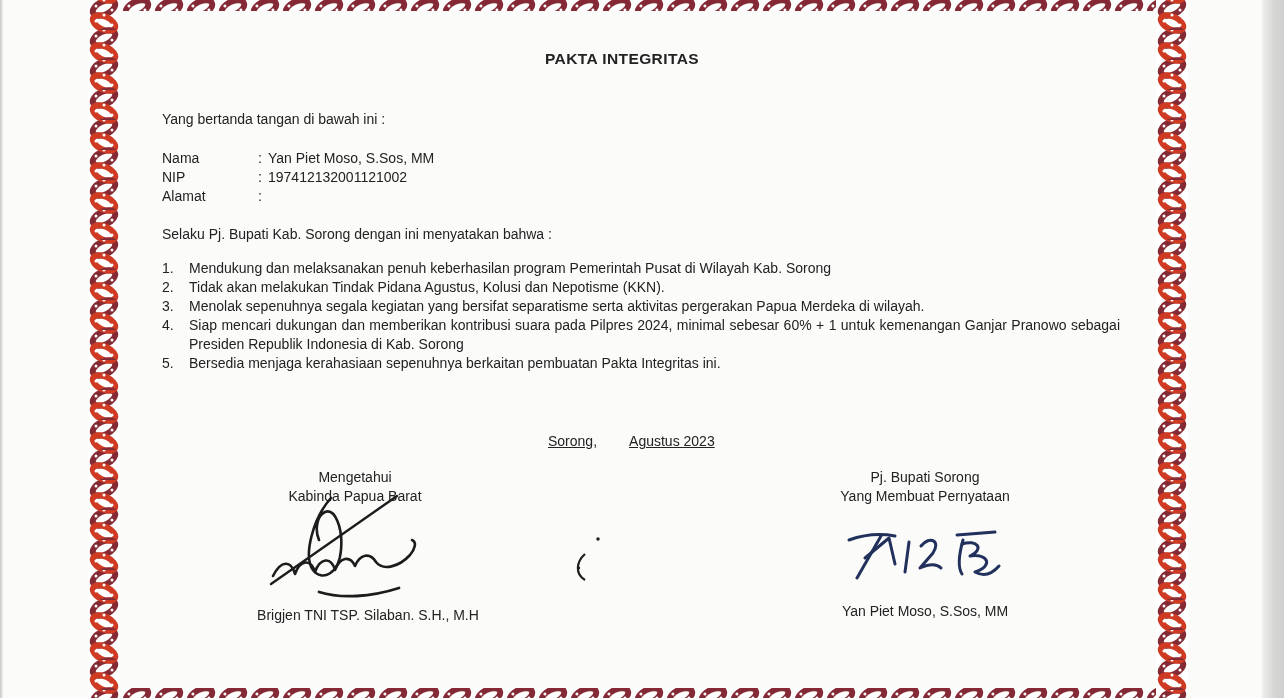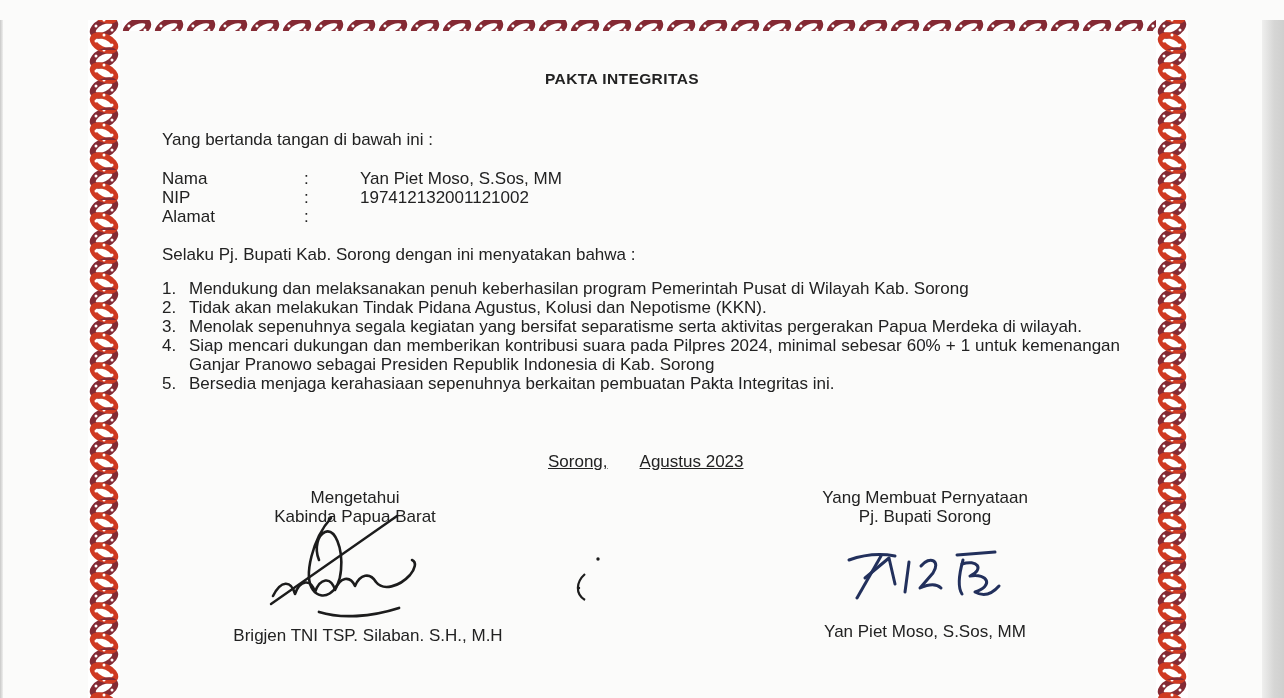--- a/index.html
+++ b/index.html
@@ -2,39 +2,39 @@
 <html><head>
 <meta charset="utf-8">
 <style>
   html,body{margin:0;padding:0;}
   body{
     width:1284px;height:698px;position:relative;overflow:hidden;
     background:#fbfbfa;
     font-family:"Liberation Sans",sans-serif;
     color:#222222;
   }
-  .abs{position:absolute;margin-top:20px;}
+  .abs{position:absolute;}
   
   .edge-left{left:0;top:0;width:3px;height:698px;background:linear-gradient(to right,#c9c9c8,#efefee);}
   .edge-right{right:0;top:0;width:22px;height:698px;background:linear-gradient(to right,#efefee,#d6d6d5 55%,#cfcfce);}
   
   .b-strip{pointer-events:none;}
   .b-left{left:88px;top:0;width:32px;height:698px;}
   .b-right{left:1156px;top:0;width:32px;height:698px;}
   .b-top{left:88px;top:0;width:1100px;height:11px;}
   .b-bottom{left:88px;top:688px;width:1100px;height:10px;}
   
-  .t{font-size:17px;line-height:19px;}
+  .t{font-size:14px;line-height:19px;}
   .title{
     left:88px;top:50px;width:1068px;text-align:center;
     font-size:15.5px;font-weight:bold;letter-spacing:.4px;
   }
   .intro{left:162px;top:110px;}
   .fields{left:162px;top:149px;}
-  .field-row{display:flex;gap:46px;}
+  .field-row{display:flex;}
   .field-label{width:96px;flex:0 0 96px;}
   .field-colon{width:10px;flex:0 0 10px;}
   .statements{left:162px;top:259px;width:958px;}
   .stmt{position:relative;padding-left:27px;text-align:justify;}
   .stmt-num{position:absolute;left:0;top:0;}
   .selaku{left:162px;top:225px;}
   .dateline{left:548px;top:432px;white-space:nowrap;text-decoration:underline;}
   .date-gap{display:inline-block;width:32px;}
   .sig-head{text-align:center;}
   .sig-head-left{left:205px;top:468px;width:300px;}
@@ -170,22 +170,22 @@
 
 <div class="abs" style="left:565px;top:528px;">
   <svg width="50" height="58" viewBox="0 0 50 58" fill="none">
     <path d="M20,26 c-9,8 -10,20 0,26" stroke-width="2.2" stroke="#1c1c1c"></path>
     <circle cx="33" cy="11" r="1.7" fill="#1c1c1c"></circle>
     <circle cx="14" cy="40" r="1.2" fill="#1c1c1c"></circle>
   </svg>
 </div>
 
 <div class="abs sig-head sig-head-right t">
+  <div>Pj. Bupati Sorong</div>
   <div>Yang Membuat Pernyataan</div>
-  <div>Pj. Bupati Sorong</div>
 </div>
 <div class="abs" style="left:845px;top:524px;">
   <svg width="160" height="62" viewBox="0 0 160 62" fill="none" stroke-linecap="round" stroke-linejoin="round">
     <path d="M4,16 C18,11 34,9 50,12" stroke-width="3" stroke="#22305c"></path>
     <path d="M36,12 L12,54" stroke-width="3" stroke="#22305c"></path>
     <path d="M20,34 L44,14 L50,40" stroke-width="3" stroke="#22305c"></path>
     <path d="M64,18 L60,48" stroke-width="3" stroke="#22305c"></path>
     <path d="M76,22 c9,-11 20,-5 12,7 l-13,15 c9,-4 17,-4 21,0" stroke-width="3" stroke="#22305c"></path>
     <path d="M112,11 L150,8" stroke-width="3" stroke="#22305c"></path>
     <path d="M118,16 C113,34 113,44 117,50" stroke-width="3" stroke="#22305c"></path>

